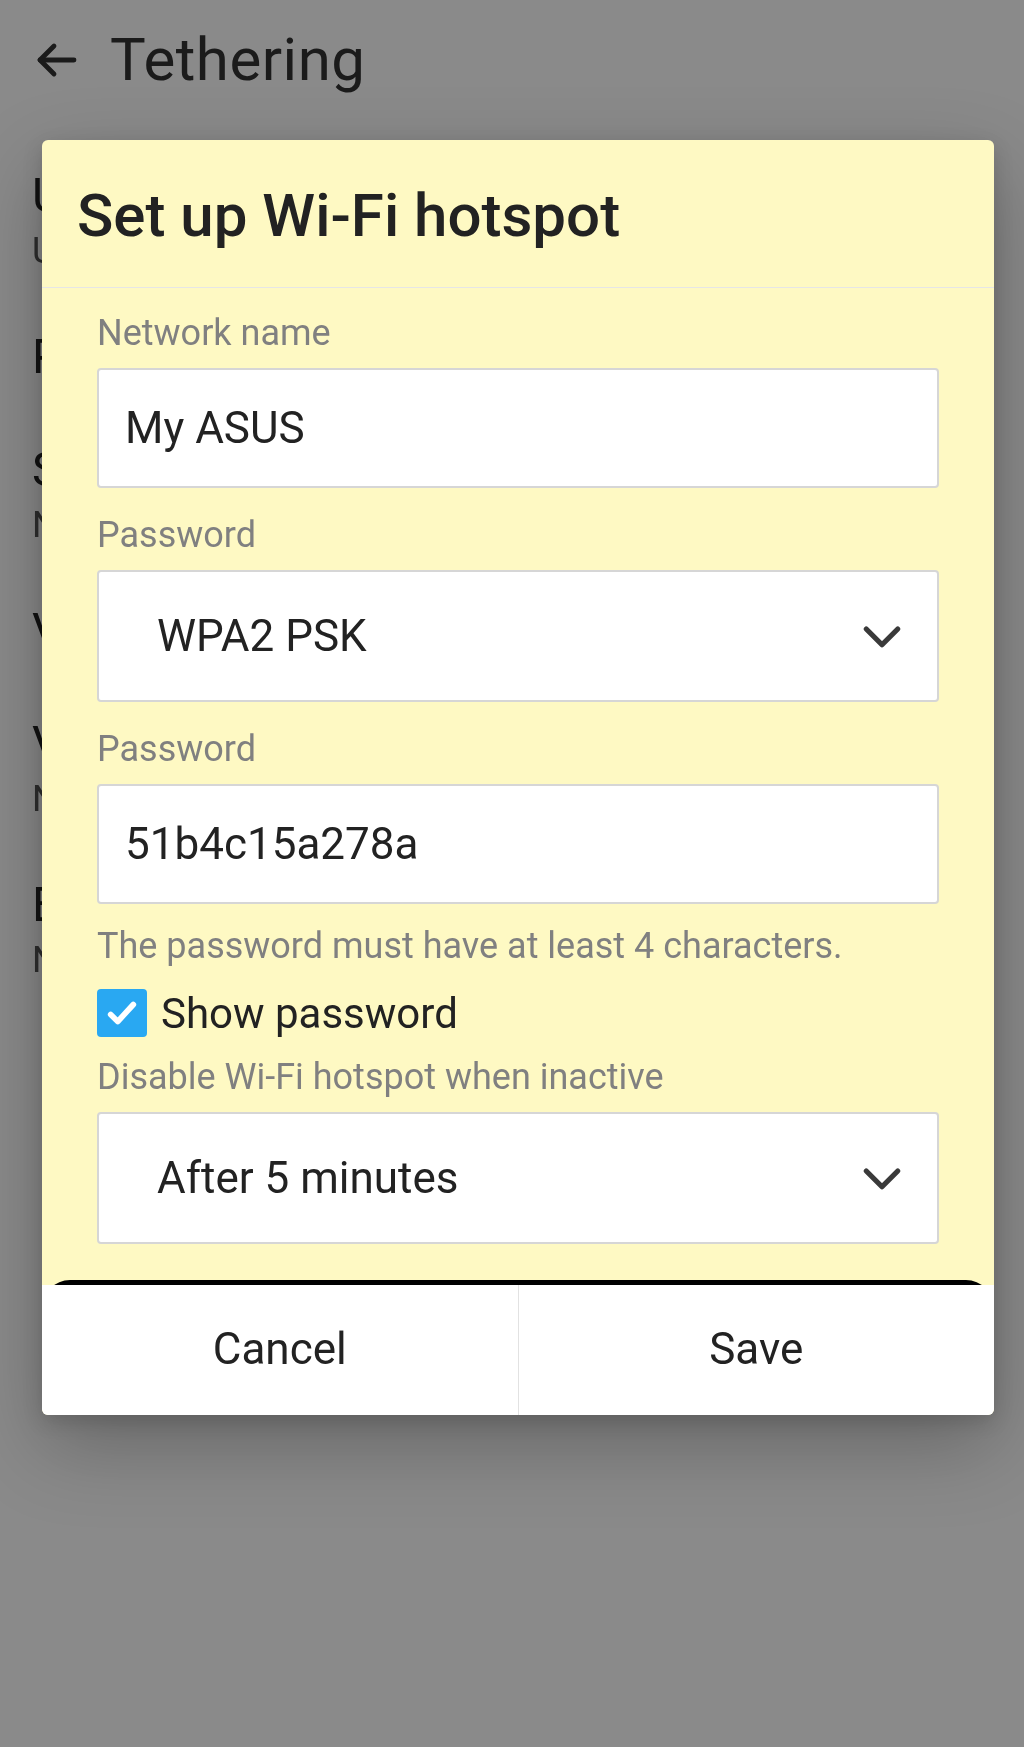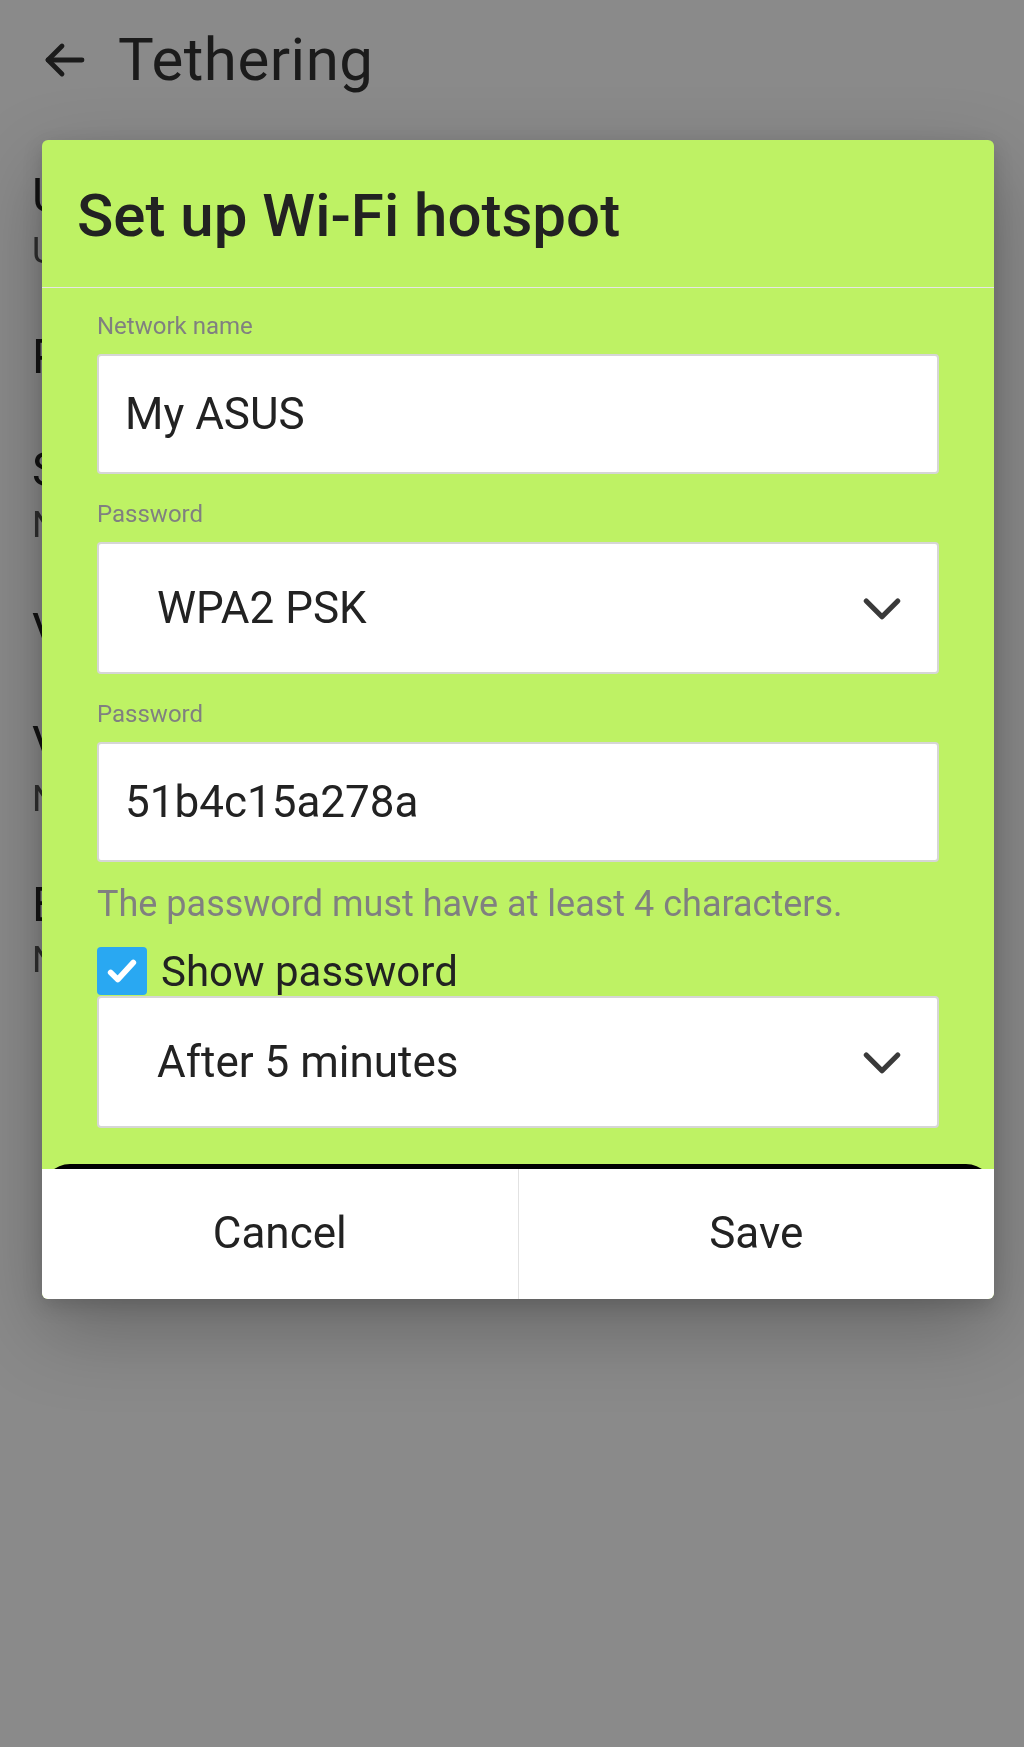--- a/index.html
+++ b/index.html
@@ -17,21 +17,21 @@
       overflow: hidden;
     }
     .backdrop {
       position: absolute;
       inset: 0;
       background: #fff;
     }
     .app-header {
       display: flex;
       align-items: center;
-      padding: 24px 40px;
+      padding: 24px 32px;
       gap: 30px;
     }
     .back-arrow {
       width: 48px;
       height: 48px;
       color: #333;
       flex: none;
     }
     .back-arrow svg { width: 100%; height: 100%; display: block; }
     .app-title {
@@ -59,37 +59,37 @@
       position: absolute;
       inset: 0;
       background: rgba(0,0,0,0.46);
     }
 
     .dialog {
       position: absolute;
       left: 42px;
       right: 30px;
       top: 140px;
-      background: #bef264;
+      background: #fef9c3;
       border-radius: 6px;
       box-shadow: 0 30px 80px rgba(0,0,0,0.25), 0 6px 20px rgba(0,0,0,.15);
       overflow: hidden;
     }
     .dialog-title {
       font-size: 60px;
       font-weight: 500;
       color: #222;
       padding: 40px 35px 36px;
       border-bottom: 1px solid #e6e6e6;
     }
     .dialog-body {
       padding: 14px 55px 36px;
     }
     .label {
-      font-size: 24px;
+      font-size: 36px;
       color: #808080;
       margin-top: 10px;
       margin-bottom: 14px;
     }
     .field {
       width: 100%;
       border: 2px solid #d6d6d6;
       border-radius: 4px;
       padding: 32px 26px;
       font-size: 44px;
@@ -228,20 +228,21 @@
 
     <div class="cb-row">
       <div class="cb">
         <svg viewBox="0 0 24 24" fill="none" stroke="#fff" stroke-width="4" stroke-linecap="round" stroke-linejoin="round">
           <polyline points="4 13 9 18 20 6"></polyline>
         </svg>
       </div>
       <div class="cb-label">Show password</div>
     </div>
 
+    <div class="label" style="margin-top:18px">Disable Wi-Fi hotspot when inactive</div>
     <div class="field field-select">
       <span class="value">After 5 minutes</span>
       <span class="chev">
         <svg viewBox="0 0 24 16" fill="none" stroke="currentColor" stroke-width="3" stroke-linecap="round" stroke-linejoin="round">
           <polyline points="3 4 12 13 21 4"></polyline>
         </svg>
       </span>
     </div>
   </div>
 

